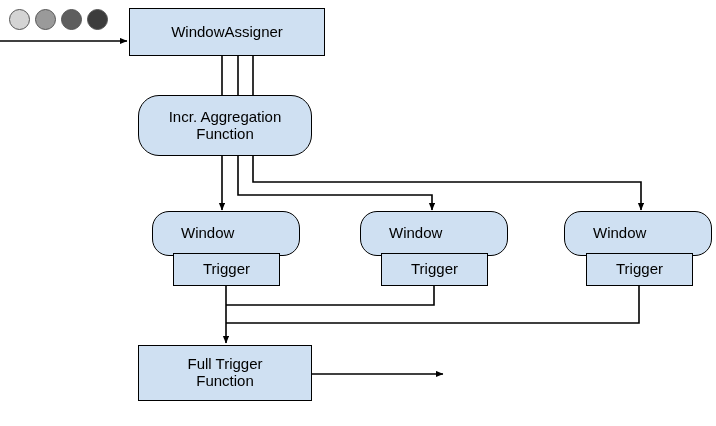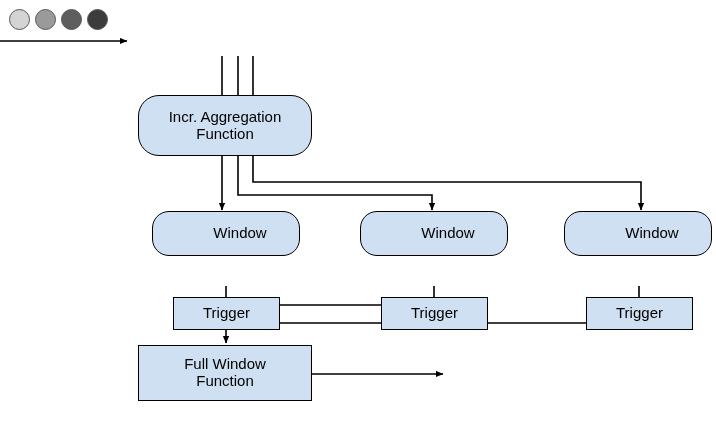--- a/index.html
+++ b/index.html
@@ -37,27 +37,26 @@
     text-align: center;
     color: #000000;
     font-size: 15px;
     line-height: 1.12;
     white-space: pre-line;
   }
   .node.rounded {
     border-radius: 17px;
   }
   .node.window-node {
-    justify-content: center;
+    justify-content: flex-start;
     padding-left: 28px;
     z-index: 2;
   }
   .node.trigger-node {
     z-index: 3;
-    margin-top: 44px;
   }
   .window-label {
     font-size: 15px;
   }
   .window-dot {
     position: absolute;
     width: 21px;
     height: 21px;
     border-radius: 50%;
     border: 1.4px solid #3a3a3a;
@@ -121,20 +120,23 @@
     <g>
       <line x1="312" y1="374" x2="443" y2="374" stroke="#000000" stroke-width="1.6" marker-end="url(#arrowhead)"></line>
     </g>
   </svg>
 
   <div class="stream-dot" style="left: 9px; background: rgb(212, 212, 212);"></div>
   <div class="stream-dot" style="left: 35px; background: rgb(154, 154, 154);"></div>
   <div class="stream-dot" style="left: 61px; background: rgb(94, 94, 94);"></div>
   <div class="stream-dot" style="left: 87px; background: rgb(60, 60, 60);"></div>
 
+  <div class="node" style="left: 129px; top: 8px; width: 196px; height: 48px; background: rgb(207, 224, 242); border-color: rgb(0, 0, 0);">
+    <span>WindowAssigner</span>
+  </div>
 
   <div class="node" style="left: 138px; top: 95px; width: 174px; height: 61px; background: rgb(207, 224, 242); border-color: rgb(0, 0, 0); border-radius: 21px;">
     <span>Incr. Aggregation
 Function</span>
   </div>
 
   <div class="node rounded window-node" style="left: 152px; top: 211px; width: 148px; height: 45px; background: rgb(207, 224, 242); border-color: rgb(0, 0, 0);">
     <span class="window-label">Window</span>
   </div>
   <div class="window-dot" style="left: 252px; top: 222px; background: rgb(204, 51, 17);"></div>
@@ -152,17 +154,17 @@
 
   <div class="node rounded window-node" style="left: 564px; top: 211px; width: 148px; height: 45px; background: rgb(207, 224, 242); border-color: rgb(0, 0, 0);">
     <span class="window-label">Window</span>
   </div>
   <div class="window-dot" style="left: 664px; top: 222px; background: rgb(247, 207, 79);"></div>
   <div class="node trigger-node" style="left: 586px; top: 253px; width: 107px; height: 33px; background: rgb(207, 224, 242); border-color: rgb(0, 0, 0);">
     <span>Trigger</span>
   </div>
 
   <div class="node" style="left: 138px; top: 345px; width: 174px; height: 56px; background: rgb(207, 224, 242); border-color: rgb(0, 0, 0);">
-    <span>Full Window
+    <span>Full Trigger
 Function</span>
   </div>
 
 </div>
 
 </body></html>

